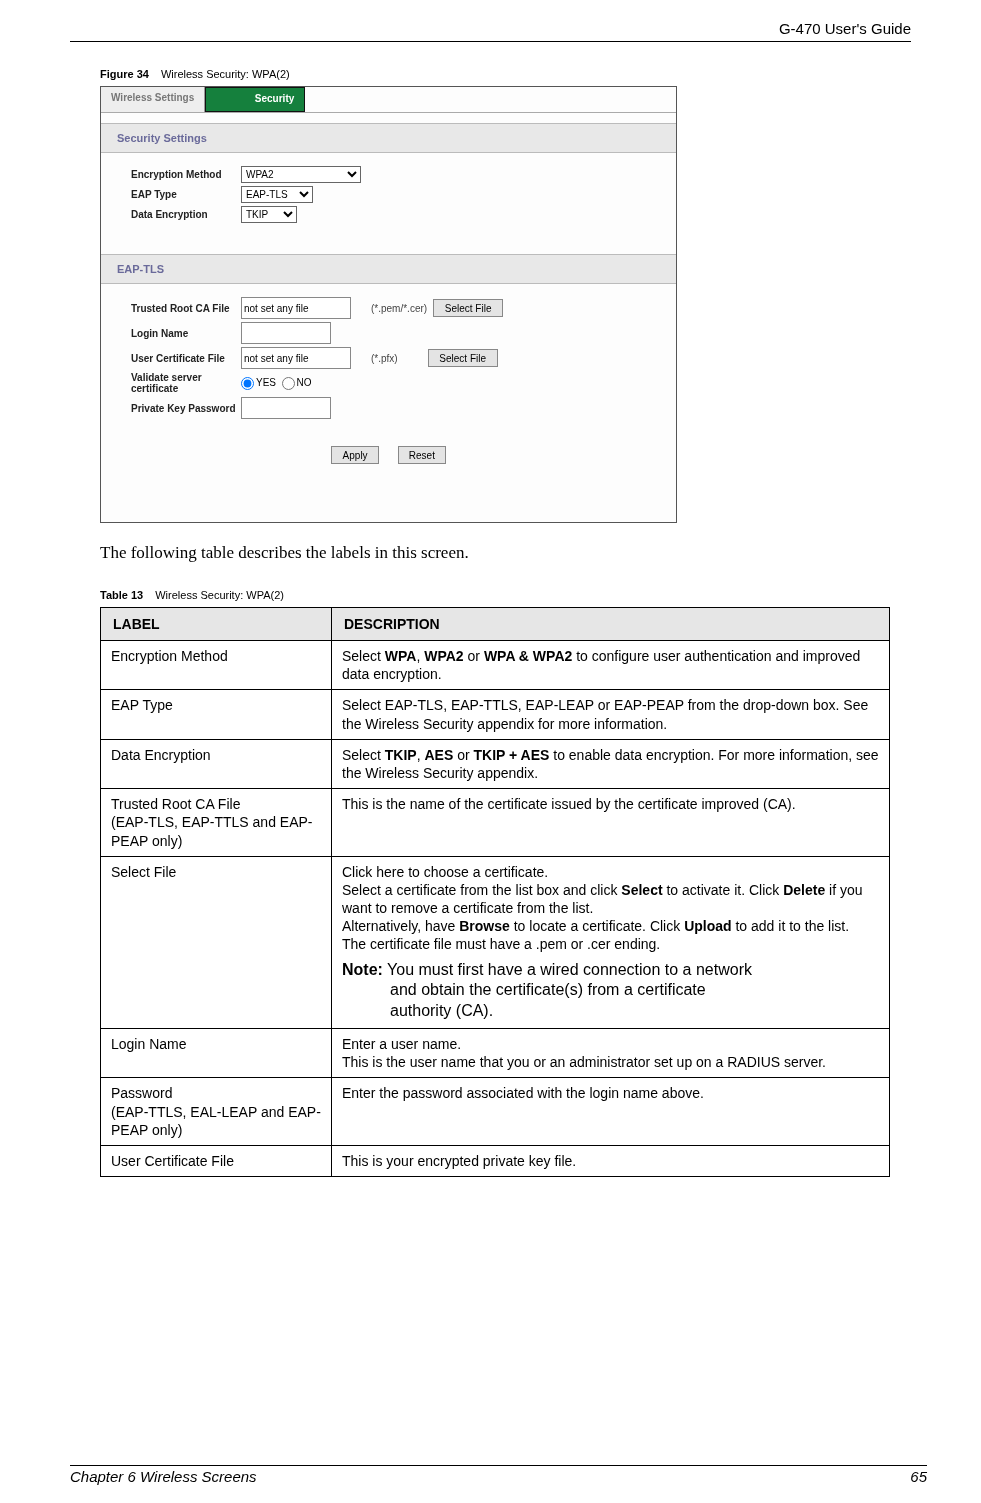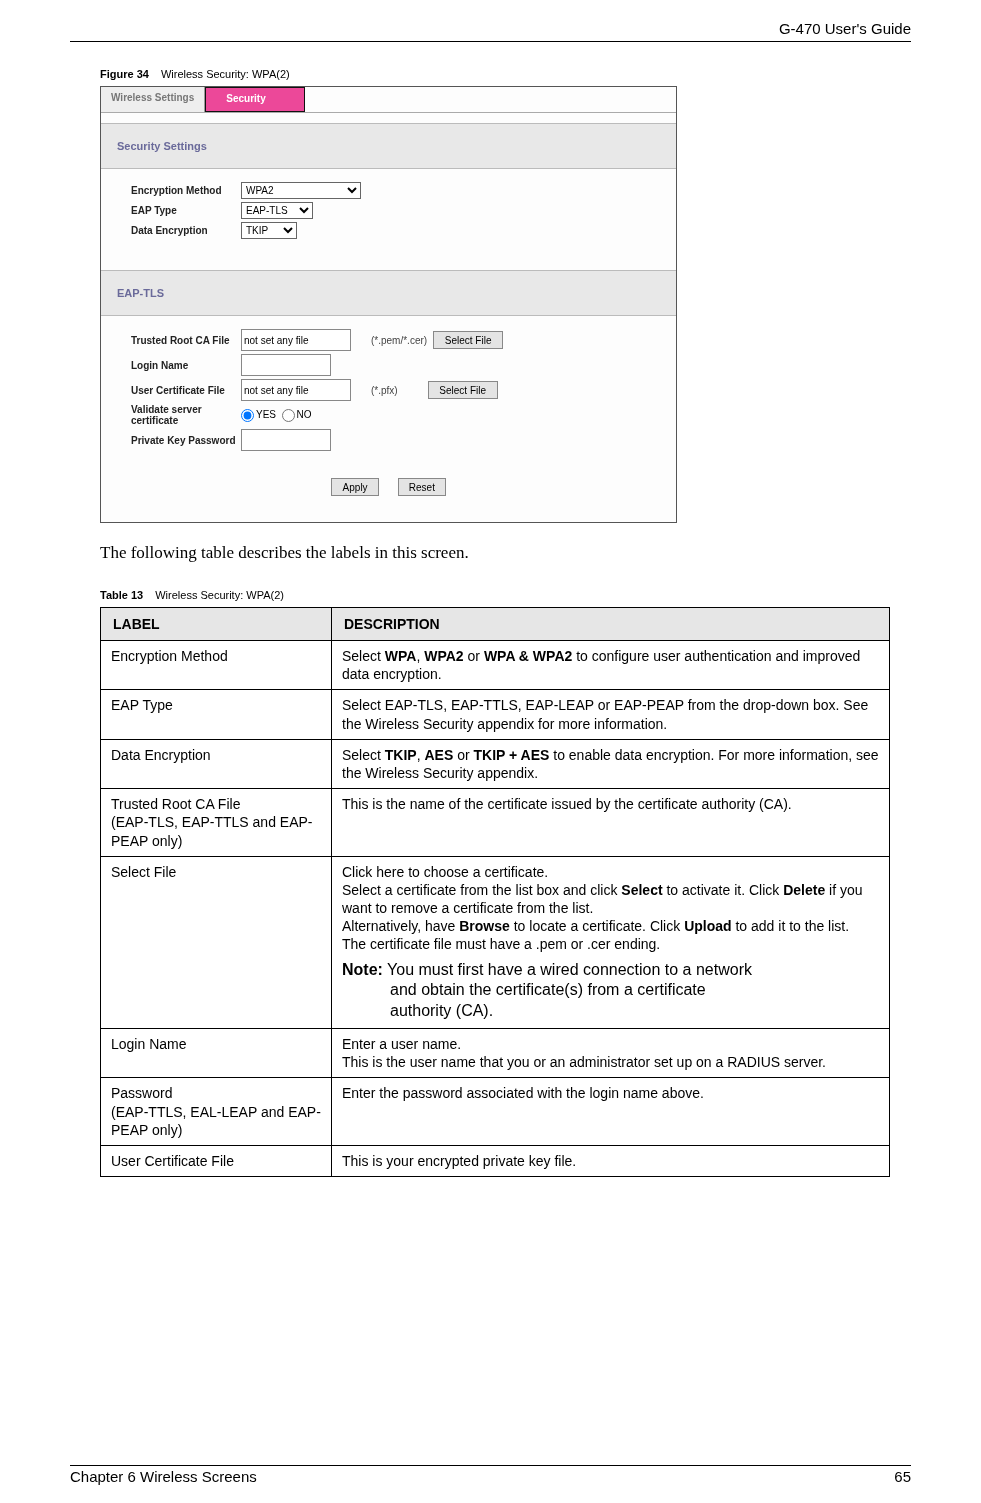--- a/index.html
+++ b/index.html
@@ -51,34 +51,34 @@
     display: flex;
     border-bottom: 1px solid #aaa;
   }
   .tab {
     padding: 5px 10px;
     border-right: 1px solid #999;
     font-weight: bold;
     color: #777;
     background: #eee;
     min-width: 100px;
-    text-align: left;
+    text-align: right;
     box-sizing: border-box;
   }
   .tab.active {
-    background: #ec4899;
+    background: #15803d;
     color: #fff;
     border: 1px solid #111;
     padding-left: 20px;
   }
   .section-header {
     background: #e8e8e8;
     border-top: 1px solid #bbb;
     border-bottom: 1px solid #bbb;
-    padding: 16px 16px;
+    padding: 8px 16px;
     color: #6a6a9a;
     font-weight: bold;
     font-size: 11px;
   }
   .panel { padding: 10px 30px; }
   .frow { display: flex; align-items: center; margin: 3px 0; font-size: 10px; }
   .flabel { width: 110px; font-weight: bold; color: #222; font-size: 10px; line-height: 1.1; }
   .finput {
     width: 110px; height: 16px; border: 1px solid #888;
     font-size: 10px; padding: 10px 2px; box-sizing: border-box;
@@ -124,22 +124,23 @@
   }
   table.desc-table td.label-col { width: 210px; }
   .note-line { font-size: 16px; margin-top: 6px; }
   .note-line b { font-weight: bold; }
   .note-indent { padding-left: 48px; display: block; }
   .sub-note { font-size: 14px; text-align: center; }
   .footer {
     position: absolute;
     bottom: 18px;
     left: 70px;
-    right: 70px;
+    right: 54px;
     font-size: 15px;
+    font-style: italic;
   }
   .footer-left { float: left; }
   .footer-right { float: right; }
 </style>
 </head>
 <body>
 <div class="page">
 
 <div class="header-right">G-470 User's Guide</div>
 <hr class="top-hr">
@@ -224,21 +225,21 @@
   <tr>
     <td class="label-col">EAP Type</td>
     <td>Select EAP-TLS, EAP-TTLS, EAP-LEAP or EAP-PEAP from the drop-down box. See the Wireless Security appendix for more information.</td>
   </tr>
   <tr>
     <td class="label-col">Data Encryption</td>
     <td><span>Select </span><b>TKIP</b><span>, </span><b>AES</b><span> or </span><b>TKIP + AES</b><span> to enable data encryption. For more information, see the Wireless Security appendix.</span></td>
   </tr>
   <tr>
     <td class="label-col"><span>Trusted Root CA File</span><br><span class="sub-note">(EAP-TLS, EAP-TTLS and EAP-PEAP only)</span></td>
-    <td>This is the name of the certificate issued by the certificate authority (CA).</td>
+    <td>This is the name of the certificate issued by the certificate improved (CA).</td>
   </tr>
   <tr>
     <td class="label-col">Select File</td>
     <td>
       <div>Click here to choose a certificate.</div>
       <div><span>Select a certificate from the list box and click </span><b>Select</b><span> to activate it. Click </span><b>Delete</b><span> if you want to remove a certificate from the list.</span></div>
       <div><span>Alternatively, have </span><b>Browse</b><span> to locate a certificate. Click </span><b>Upload</b><span> to add it to the list.</span></div>
       <div>The certificate file must have a .pem or .cer ending.</div>
       <div class="note-line"><b>Note:</b><span> You must first have a wired connection to a network</span><br><span class="note-indent">and obtain the certificate(s) from a certificate</span><span class="note-indent">authority (CA).</span></div>
     </td>

